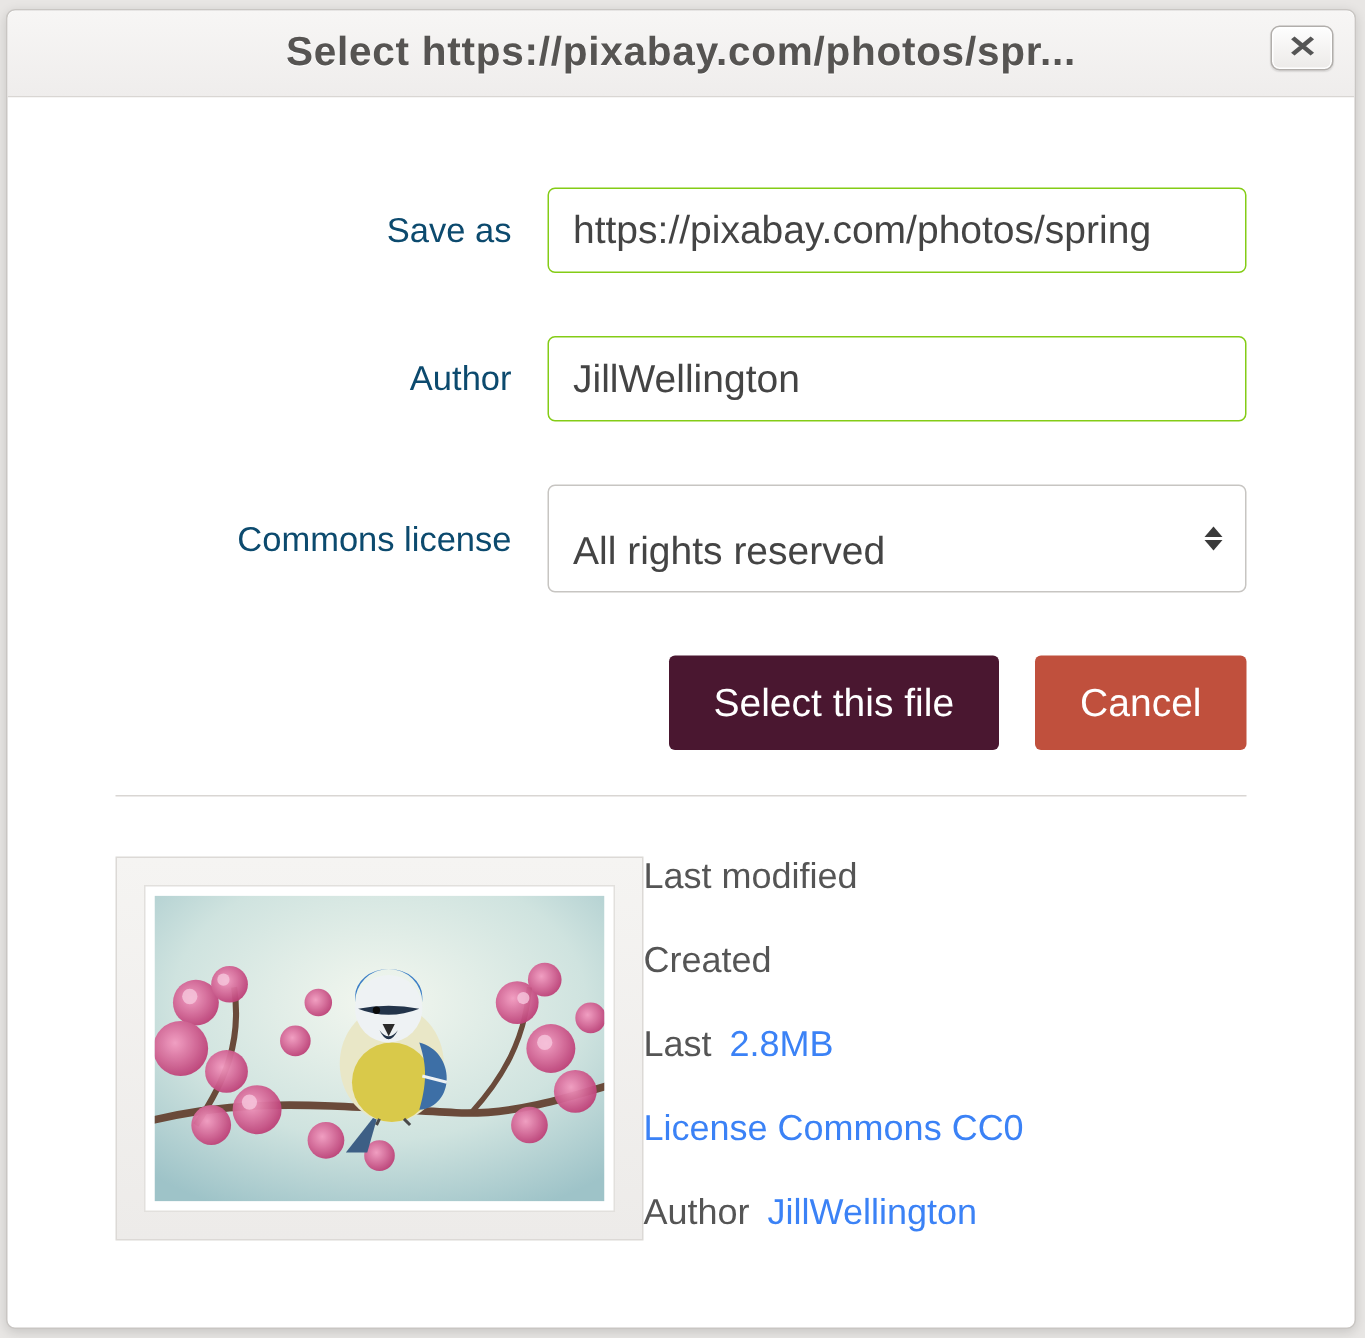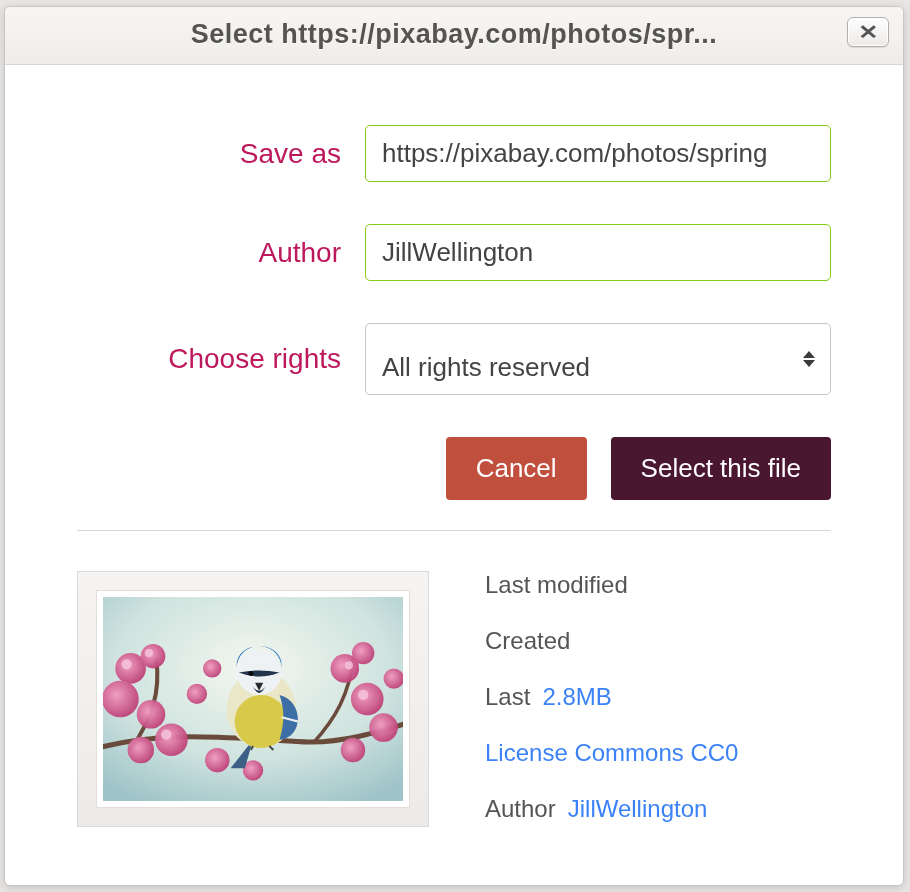--- a/index.html
+++ b/index.html
@@ -75,22 +75,22 @@
     flex: 1;
   }
   .form-row {
     display: flex;
     align-items: center;
     margin-bottom: 42px;
   }
   .form-label {
     width: 288px;
     text-align: right;
-    font-size: 28px;
-    color: #be185d;
+    font-size: 23px;
+    color: #0c4a6e;
     padding-right: 24px;
   }
   .form-control {
     flex: 1;
   }
   .text-input {
     width: 100%;
     font-size: 26px;
     color: #444;
     padding: 12px 16px;
@@ -149,21 +149,20 @@
   }
   .btn-primary { background: #4a1730; }
   .btn-danger { background: #c0503d; }
   .divider {
     border: none;
     border-top: 1px solid #d9d6d3;
     margin: 0 0 40px 0;
   }
   .meta-section {
     display: flex;
-    gap: 56px;
   }
   .thumb-frame {
     width: 352px;
     height: 256px;
     background: linear-gradient(#f5f4f2, #edebe9);
     border: 1px solid #dcd9d6;
     padding: 18px;
     display: flex;
     align-items: center;
     justify-content: center;
@@ -217,37 +216,37 @@
     </div>
 
     <div class="form-row">
       <div class="form-label">Author</div>
       <div class="form-control">
         <input type="text" class="text-input" value="JillWellington" style="">
       </div>
     </div>
 
     <div class="form-row">
-      <div class="form-label">Choose rights</div>
+      <div class="form-label">Commons license</div>
       <div class="form-control">
         <div class="select-wrap">
           <select class="select-input">
             <option selected="">All rights reserved</option>
           </select>
           <div class="select-caret">
             <div class="caret-up"></div>
             <div class="caret-down"></div>
           </div>
         </div>
       </div>
     </div>
 
     <div class="button-row">
+      <button class="btn btn-primary">Select this file</button>
       <button class="btn btn-danger">Cancel</button>
-      <button class="btn btn-primary">Select this file</button>
     </div>
 
     <hr class="divider">
 
     <div class="meta-section">
 
       <div class="thumb-frame">
         <div class="thumb-inner">
           <div class="thumb-img">
             <svg viewBox="0 0 300 200" preserveAspectRatio="xMidYMid slice">

